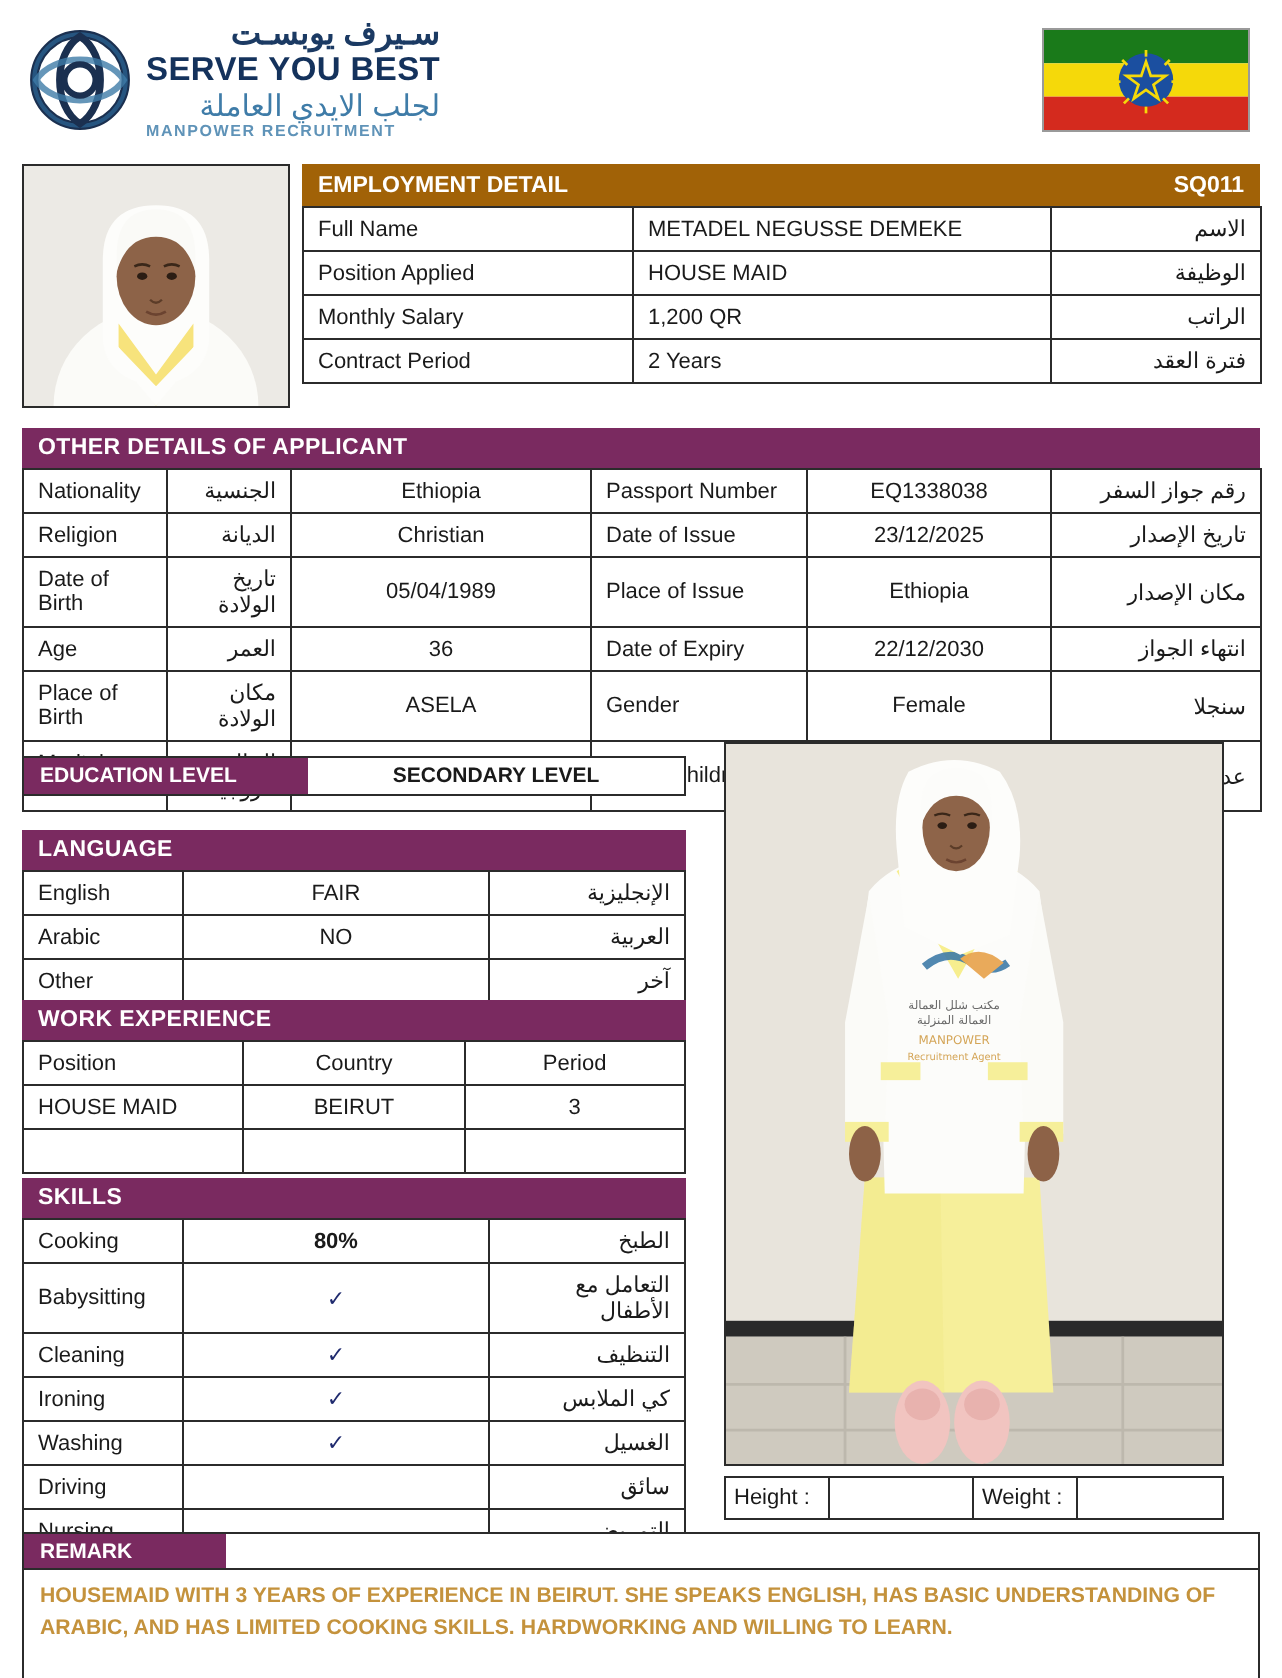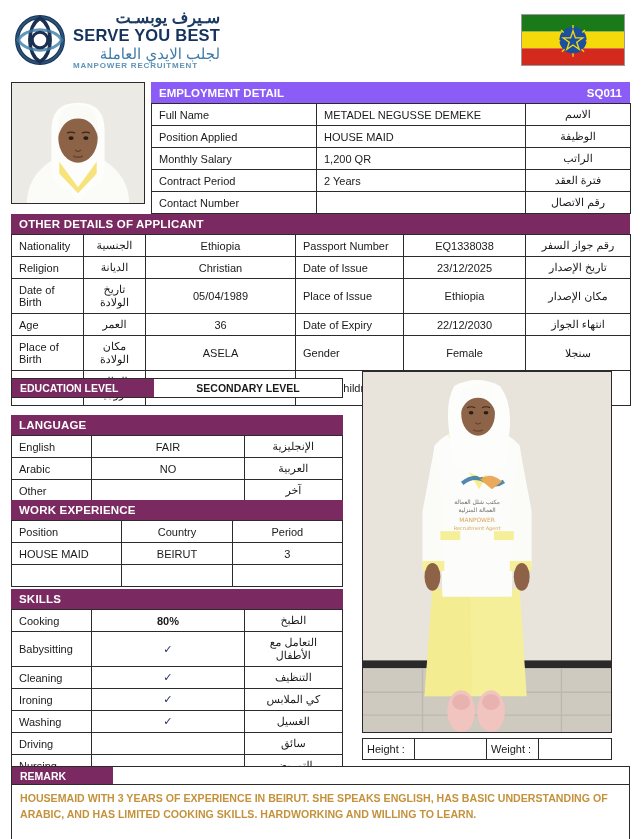--- a/index.html
+++ b/index.html
@@ -64,40 +64,40 @@
     table-layout: fixed;
   }
   table.grid td {
     border: 1px solid #2b2b2b;
     font-size: 11px;
     padding: 4px 7px;
     height: 22px;
     vertical-align: middle;
     background: #fff;
   }
-  .ar { direction: rtl; text-align: center; font-size: 10.5px; }
+  .ar { direction: rtl; text-align: right; font-size: 10.5px; }
   .ctr { text-align: center; }
 
   
   .top-block {
     position: absolute; left: 11px; top: 82px;
     width: 619px; height: 122px;
     display: flex; gap: 0;
   }
   .photo-head {
     width: 134px; height: 122px;
     border: 1px solid #2b2b2b;
     background: #e9e7e2;
     flex: none;
     overflow: hidden;
     position: relative;
   }
   .emp-table { width: 479px; margin-left: 6px; }
   .emp-head {
-    background: #8b5cf6; color:#fff; font-weight: bold;
+    background: #a16207; color:#fff; font-weight: bold;
     font-size: 11.5px; padding: 4px 8px; height: 21px;
     display: flex; justify-content: space-between; align-items: center;
   }
   .emp-table table.grid td.lbl { width: 165px; }
   .emp-table table.grid td.val { width: 209px; }
   .emp-table table.grid td.arl { width: 105px; }
 
   
   .other {
     position: absolute; left: 11px; top: 214px; width: 619px;
@@ -276,25 +276,20 @@
         <tr>
           <td class="lbl">Monthly Salary</td>
           <td class="val">1,200  QR</td>
           <td class="arl ar">الراتب</td>
         </tr>
         <tr>
           <td class="lbl">Contract Period</td>
           <td class="val">2 Years</td>
           <td class="arl ar">فترة العقد</td>
         </tr>
-        <tr>
-          <td class="lbl">Contact Number</td>
-          <td class="val"></td>
-          <td class="arl ar">رقم الاتصال</td>
-        </tr>
       </tbody>
         </table>
     </div>
   </div>
 
   <div class="other">
     <div class="bar">
       <span>OTHER DETAILS OF APPLICANT</span>
     </div>
     <table class="grid">

